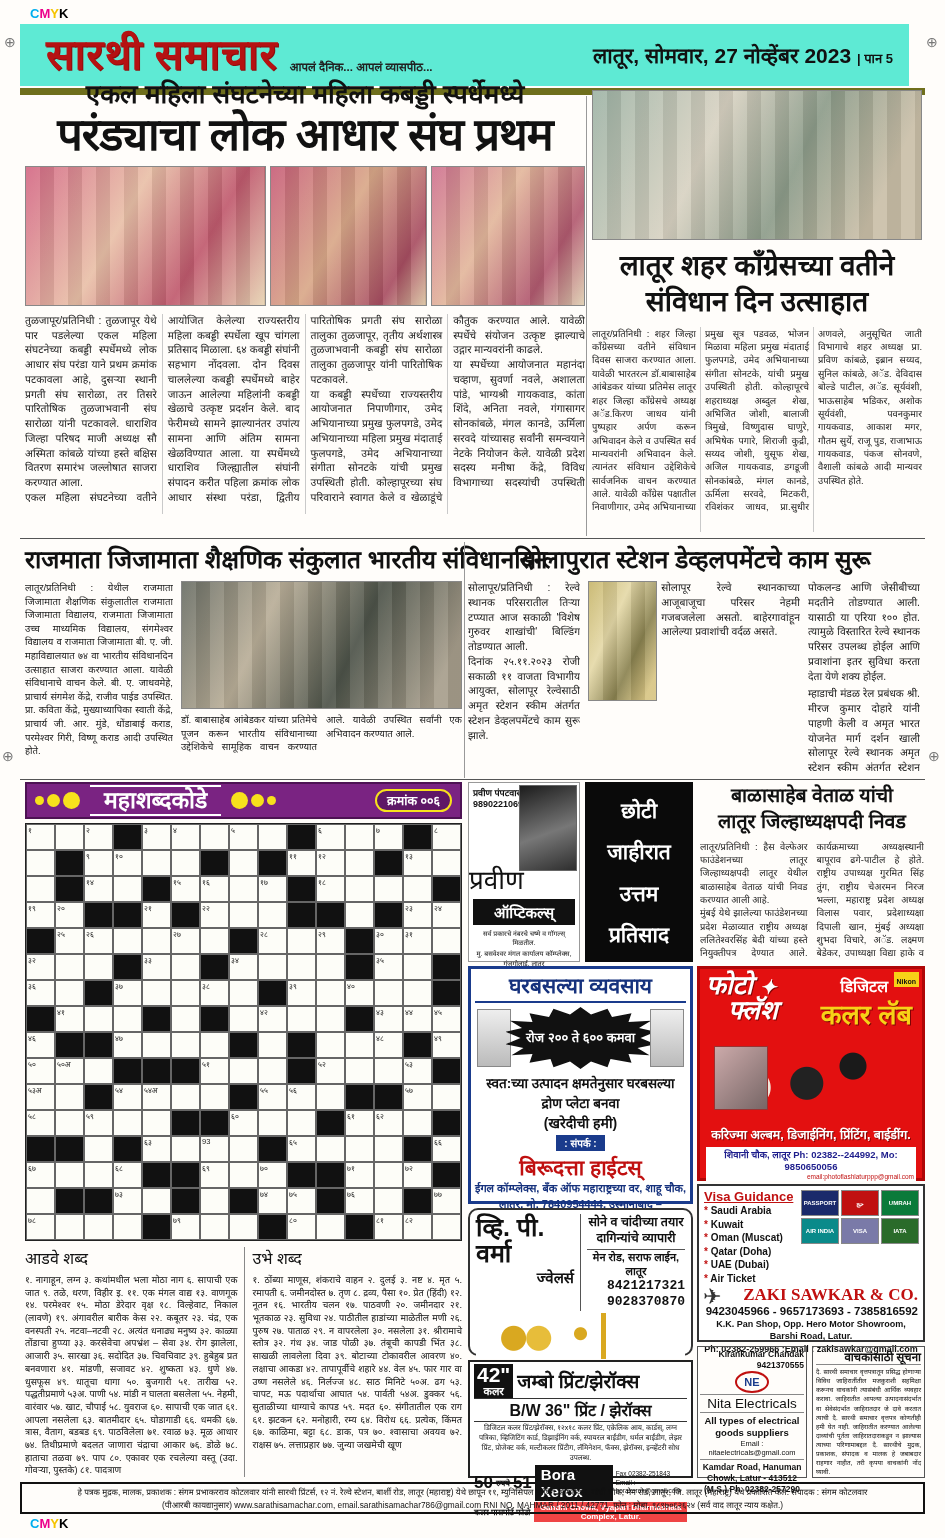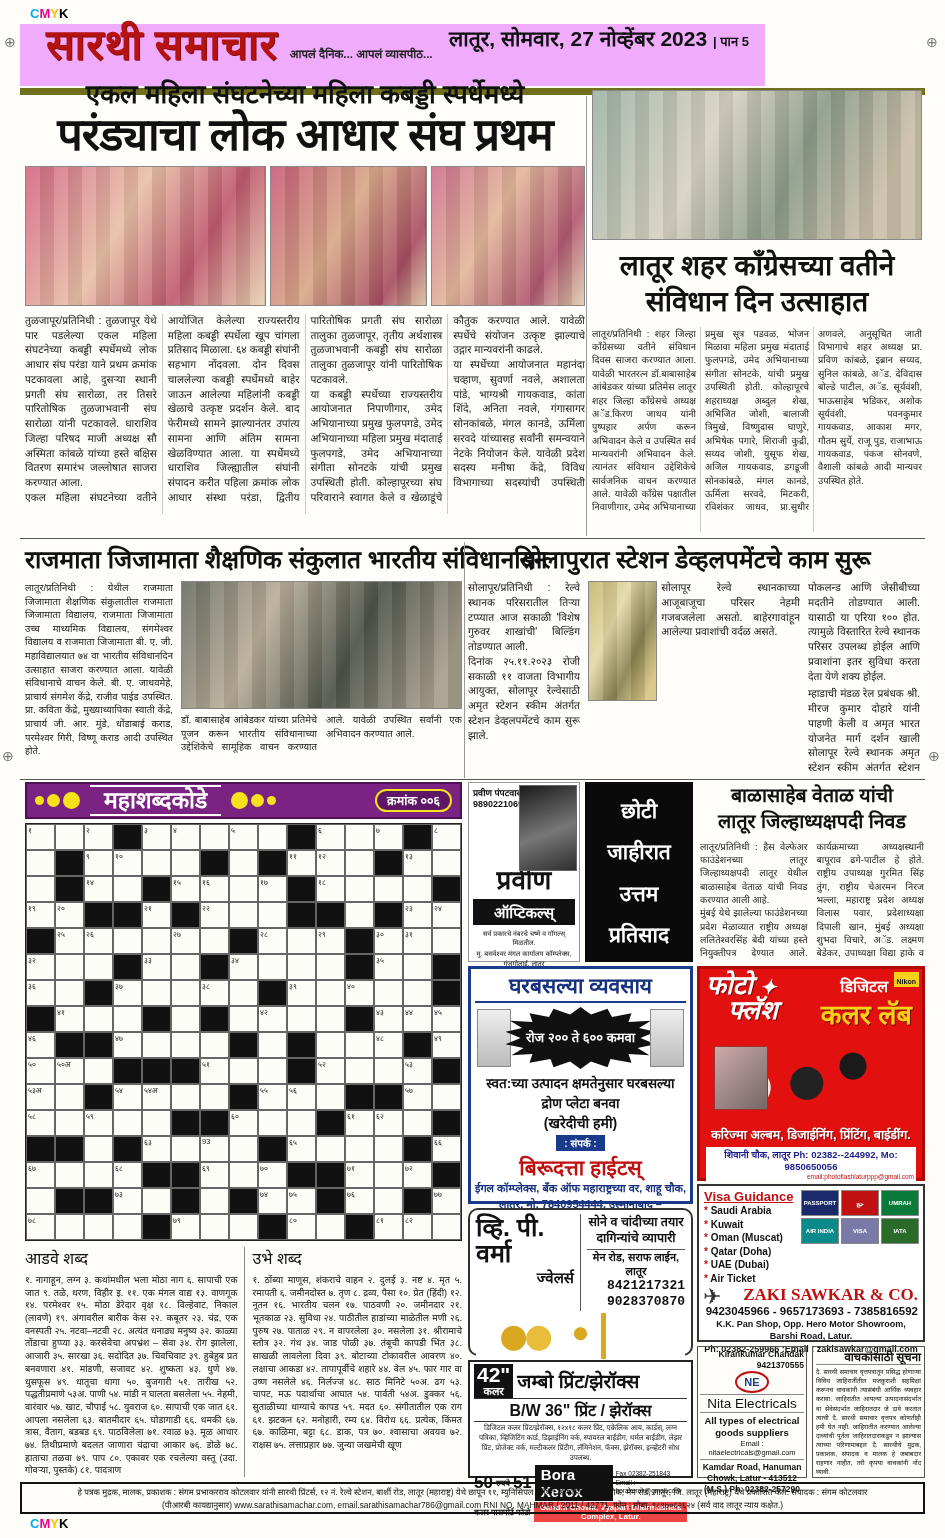--- a/index.html
+++ b/index.html
@@ -4,21 +4,21 @@
 <style>
   * { margin:0; padding:0; box-sizing:border-box; }
   body { background:#e8e8e8; font-family:"Liberation Sans", sans-serif; }
   .page { position:relative; width:945px; height:1538px; background:#fffdfa; margin:0 auto; overflow:hidden; color:#111; }
 
   .regmark { position:absolute; color:#777; font-size:14px; }
   .cmyk { position:absolute; font-weight:bold; font-size:13px; letter-spacing:0px; }
   .cmyk .c{color:#00aeef}.cmyk .m{color:#ec008c}.cmyk .y{color:#f5c400}.cmyk .k{color:#000}
 
   
-  .masthead-band { position:absolute; left:20px; top:24px; width:745px; height:62px; background:#f0abfc; display:flex; }
+  .masthead-band { position:absolute; left:20px; top:24px; width:889px; height:62px; background:#5eead4; display:flex; align-items:center; }
   .masthead { font-family:"Liberation Serif", serif; font-weight:bold; font-size:42px; color:#b51212; padding-left:26px; text-shadow:1px 1px 0 #8d0d0d; letter-spacing:1px; line-height:1; }
   .tagline { font-size:11.5px; font-weight:bold; color:#222; margin-left:12px; margin-top:22px; }
   .datebox { margin-left:auto; padding-right:16px; font-weight:bold; font-size:21px; color:#111; white-space:nowrap; }
   .datebox .pg { font-size:13px; font-weight:bold; }
   .head-rule { position:absolute; left:20px; top:88px; width:905px; height:7px; background:#6f6f1c; }
 
   
   .hline { position:absolute; background:#555; height:1px; }
   .vline { position:absolute; background:#999; width:1px; }
   .photo { background:linear-gradient(135deg,#d8a0a8 0%,#e2b7c0 25%,#b9c4b4 50%,#c9a98f 75%,#a9b6c2 100%); border:1px solid #888; position:relative; overflow:hidden; }
@@ -73,21 +73,21 @@
   .xw-cluecol + .xw-cluecol { border-left:1px solid #888; padding:0 0 0 8px; }
   .xw-cluehead { font-size:16px; font-weight:normal; margin-bottom:5px; }
   .xw-cluetext { font-size:9.2px; line-height:1.38; text-align:justify; }
 
   
   .ad-box { position:absolute; background:#fff; }
   .praveen { left:468px; top:782px; width:112px; height:180px; border:1px solid #999; font-size:9px; }
   .praveen .owner { padding:3px 4px 0; font-weight:bold; }
   .praveen .phone { padding:0 4px; font-weight:bold; }
   .praveen .face { position:absolute; right:2px; top:2px; width:58px; height:86px; background:linear-gradient(160deg,#1c1c1c,#777 55%,#2e2e2e); border:1px solid #666; }
-  .praveen .brand { margin-top:52px; text-align:center; font-size:26px; font-weight:700; }
+  .praveen .brand { margin-top:52px; font-size:26px; font-weight:400; }
   .praveen .brand2 { background:#111; color:#fff; text-align:center; font-size:15px; font-weight:bold; padding:3px 0; margin:2px 4px; }
   .praveen .small { font-size:6.8px; text-align:center; padding:2px 3px 0; line-height:1.35; }
   .choti { left:585px; top:782px; width:108px; height:180px; background:#0a0a0a; color:#fff; display:flex; flex-direction:column; justify-content:space-evenly; text-align:center; font-size:21px; font-weight:bold; }
 
   .ghar { left:468px; top:966px; width:225px; height:238px; border:3px solid #1a3b8c; padding:2px 4px; text-align:center; }
   .ghar .t { color:#16327d; font-weight:800; font-size:21px; border-bottom:2px solid #1a3b8c; padding-bottom:2px; }
   .ghar .burstwrap { position:relative; height:64px; margin-top:3px; }
   .ghar .burst { position:absolute; left:50%; top:50%; width:150px; height:62px; transform:translate(-50%,-50%); background:#111; clip-path:polygon(50% 0%,57% 12%,68% 3%,71% 16%,84% 10%,82% 24%,97% 22%,89% 34%,100% 40%,90% 50%,100% 60%,88% 66%,96% 78%,82% 76%,84% 90%,70% 84%,68% 97%,57% 88%,50% 100%,43% 88%,32% 97%,30% 84%,16% 90%,18% 76%,4% 78%,12% 66%,0% 60%,10% 50%,0% 40%,11% 34%,3% 22%,18% 24%,16% 10%,29% 16%,32% 3%,43% 12%); color:#fff; display:flex; align-items:center; justify-content:center; font-weight:bold; font-size:13px; line-height:1.2; }
   .ghar .tower { position:absolute; width:34px; height:58px; border:1px solid #888; background:linear-gradient(#eee,#bbb); top:3px; }
   .ghar .b1 { font-size:13.5px; font-weight:bold; margin-top:4px; line-height:1.45; }

